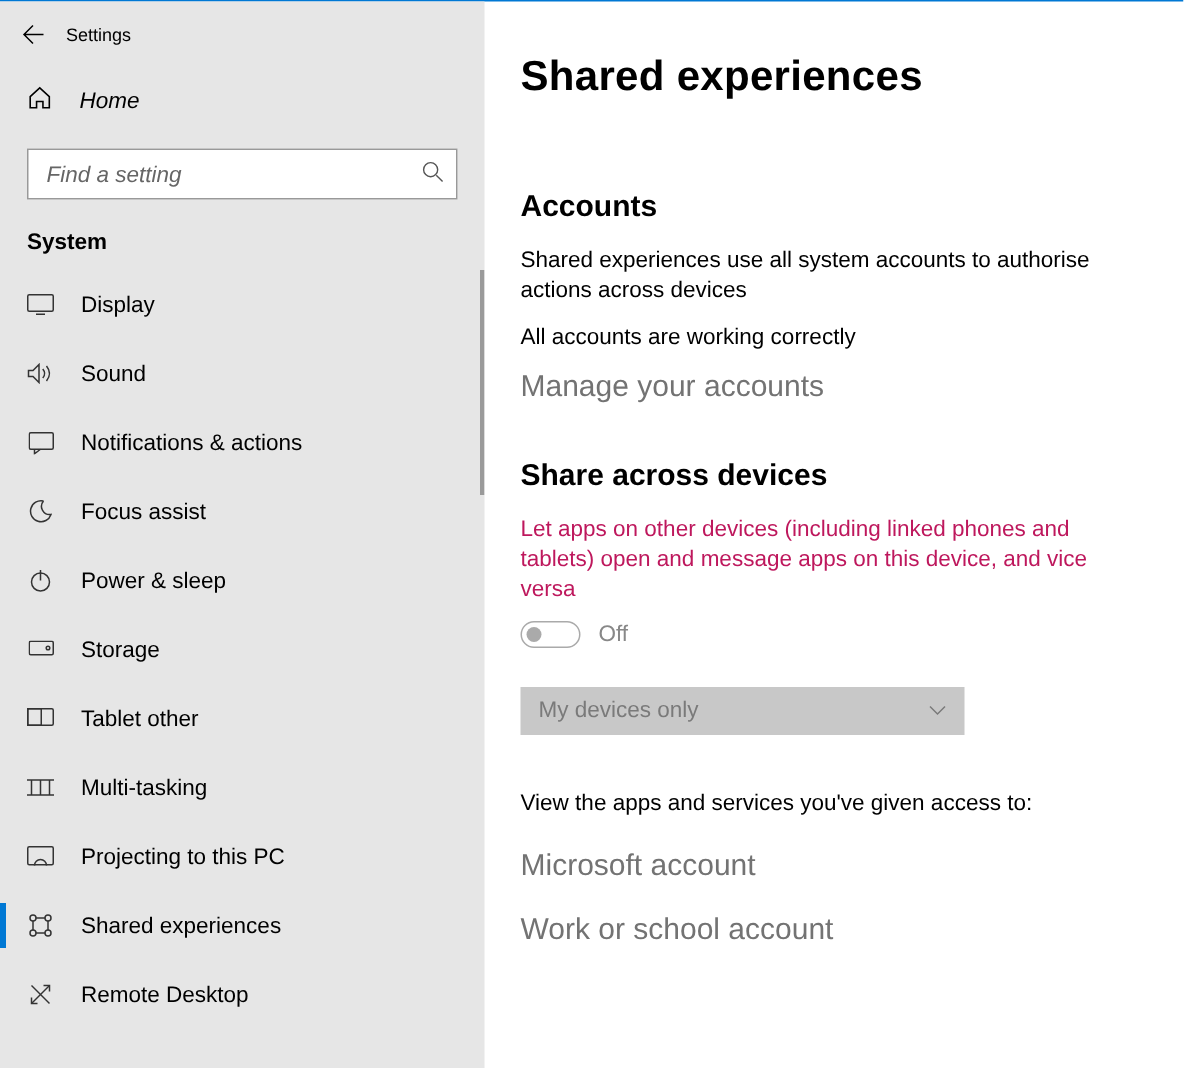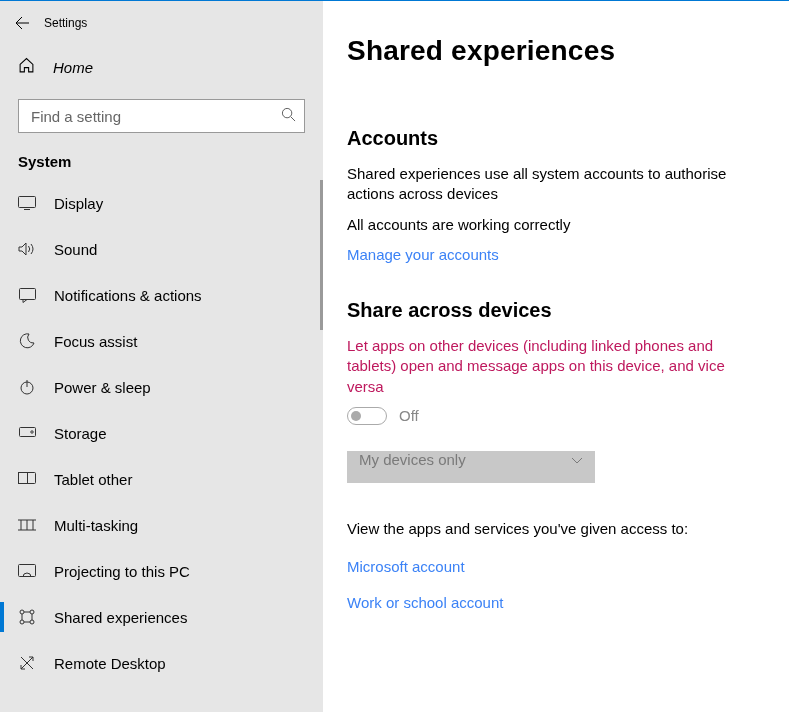--- a/index.html
+++ b/index.html
@@ -43,21 +43,21 @@
     margin: 10px 18px 8px 18px;
     height: 34px;
     background: #fff;
     border: 1px solid #999;
     display: flex; align-items: center;
     padding: 0 8px 0 10px;
   }
   .searchbox input {
     border: none; outline: none; flex: 1;
     font-family: inherit; font-size: 15px;
-    background: transparent; color: #8b5cf6;
+    background: transparent; color: #8b5cf6; font-style: italic;
   }
   .searchbox input::placeholder { color: #666; }
   .searchbox .glass { color: #555; }
   .section-heading {
     font-weight: 600;
     font-size: 15px;
     padding: 12px 18px 10px 18px;
   }
   .nav {
     flex: 1;
@@ -103,39 +103,39 @@
     color: #c4350f;
     font-size: 15px;
     margin: 0 0 28px 0;
   }
   h2 {
     font-weight: 600;
     font-size: 20px;
     margin: 0 0 14px 0;
   }
   .para { margin: 0 0 10px 0; line-height: 1.35; font-size: 15px;}
-  .link { color: #3b82f6; cursor: pointer; font-size:15px;}
+  .link { color: #737373; cursor: pointer; font-size:20px;}
   .grey { color: #be185d; }
   .toggle-row { display:flex; align-items:center; gap:12px; margin: 6px 0 26px 0; }
   .toggle {
     width: 40px; height: 18px;
     border: 1px solid #aaa; border-radius: 10px;
     position: relative;
     background: #fff;
   }
   .toggle .knob {
     width: 10px; height: 10px; border-radius: 50%;
     background: #aaa;
     position: absolute; left: 3px; top: 3px;
   }
   .toggle-state { color: #888; }
   .dropdown {
-    width: 248px; height: 32px;
+    width: 296px; height: 32px;
     background: #c8c8c8;
-    display:flex; align-items:flex-start; justify-content:space-between;
+    display:flex; align-items:center; justify-content:space-between;
     padding: 0 12px;
     color: #7a7a7a;
     font-size: 15px;
     margin-bottom: 36px;
   }
   .dropdown .chev { color:#7a7a7a; }
   .spacer24 { height:24px; }
 </style>
 </head>
 <body>

